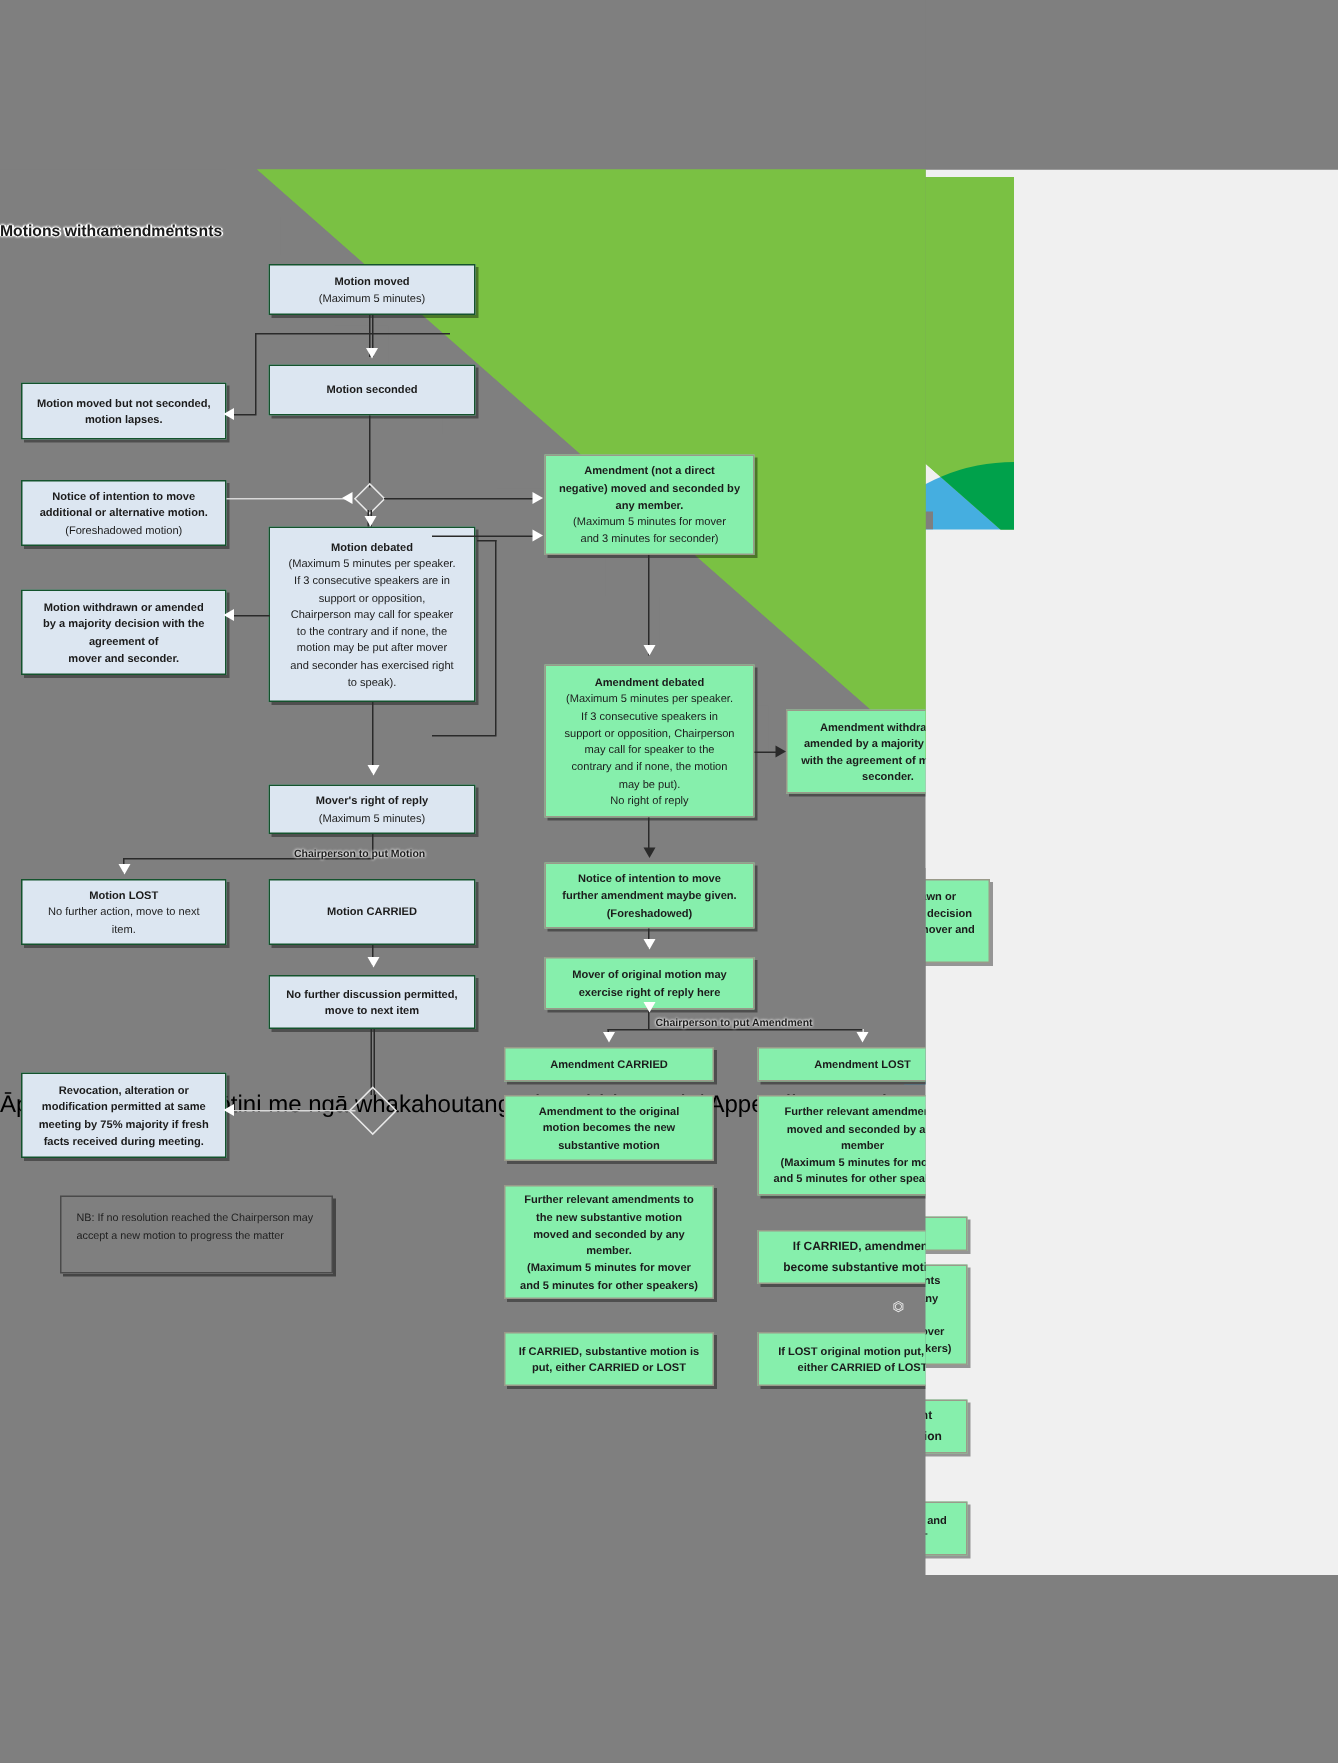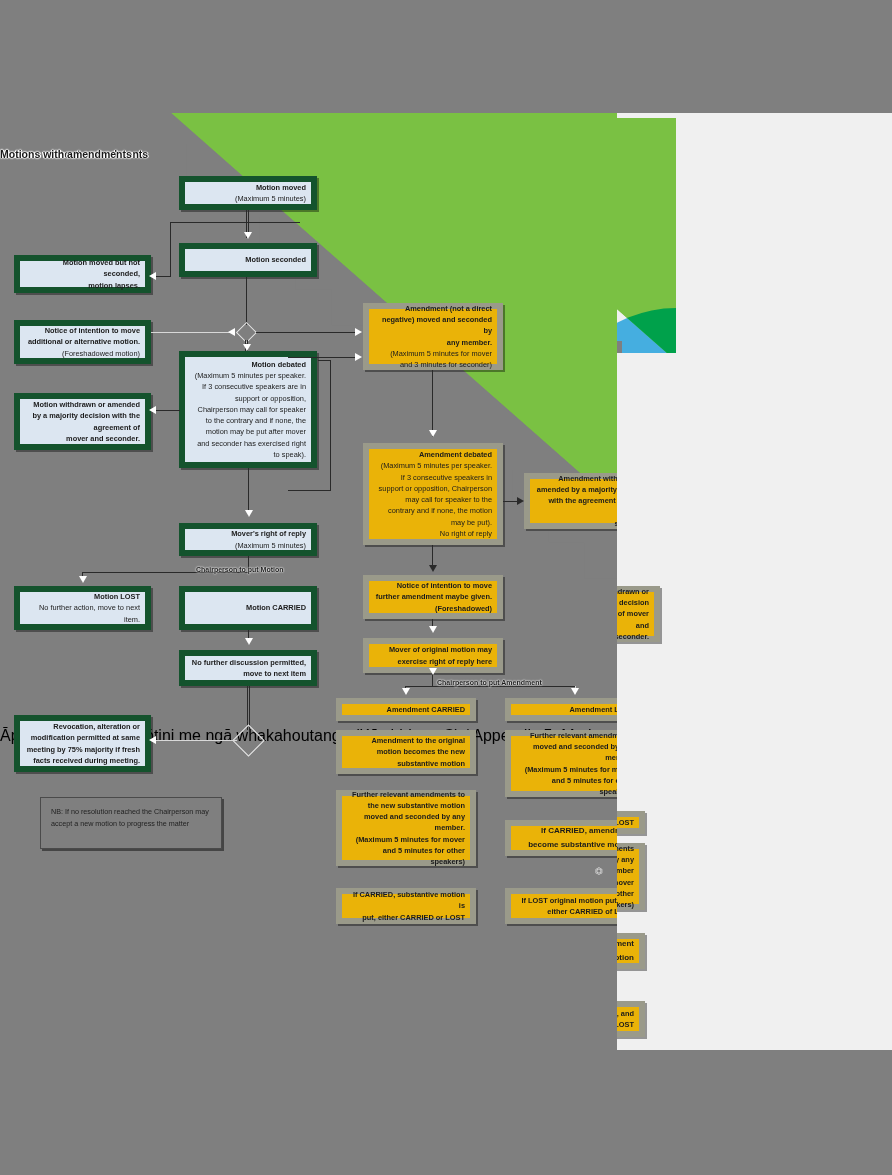--- a/index.html
+++ b/index.html
@@ -43,30 +43,30 @@
   .colhead {
     position:absolute; font-size:10.5px; font-weight:bold; color:#1a1a1a;
     text-shadow: 0 0 2px #ffffff, 0 0 2px #ffffff, 1px 0 0 #fff, -1px 0 0 #fff;
   }
   #colhead-left  { left:50px;  top:261px; }
   #colhead-right { left:415px; top:261px; }
 
   
   .box {
     position:absolute;
-    border:6px solid #14532d;
+    border:1px solid #14532d;
     box-shadow: 2px 2px 0 rgba(0,0,0,.38);
     display:flex; align-items:center; justify-content:center;
-    text-align:right;
+    text-align:center;
     font-size:7.4px; line-height:1.52;
     color:#1b1b1b;
     padding:3px 5px;
   }
   .box.blue { background:#dce6f1; }
-  .box.cream{ background:#eab308; border-color:#9a9a8a; }
+  .box.cream{ background:#86efac; border-color:#9a9a8a; }
   .box .t { width:100%; }
   .box b { font-weight:bold; }
   .nb {
     position:absolute; background:transparent; border:1px solid #4a4a4a;
     box-shadow: 2px 2px 0 rgba(0,0,0,.45);
     font-size:7.2px; line-height:1.65; color:#1f1f1f; padding:8px 10px;
     text-align:left;
   }
 
   

